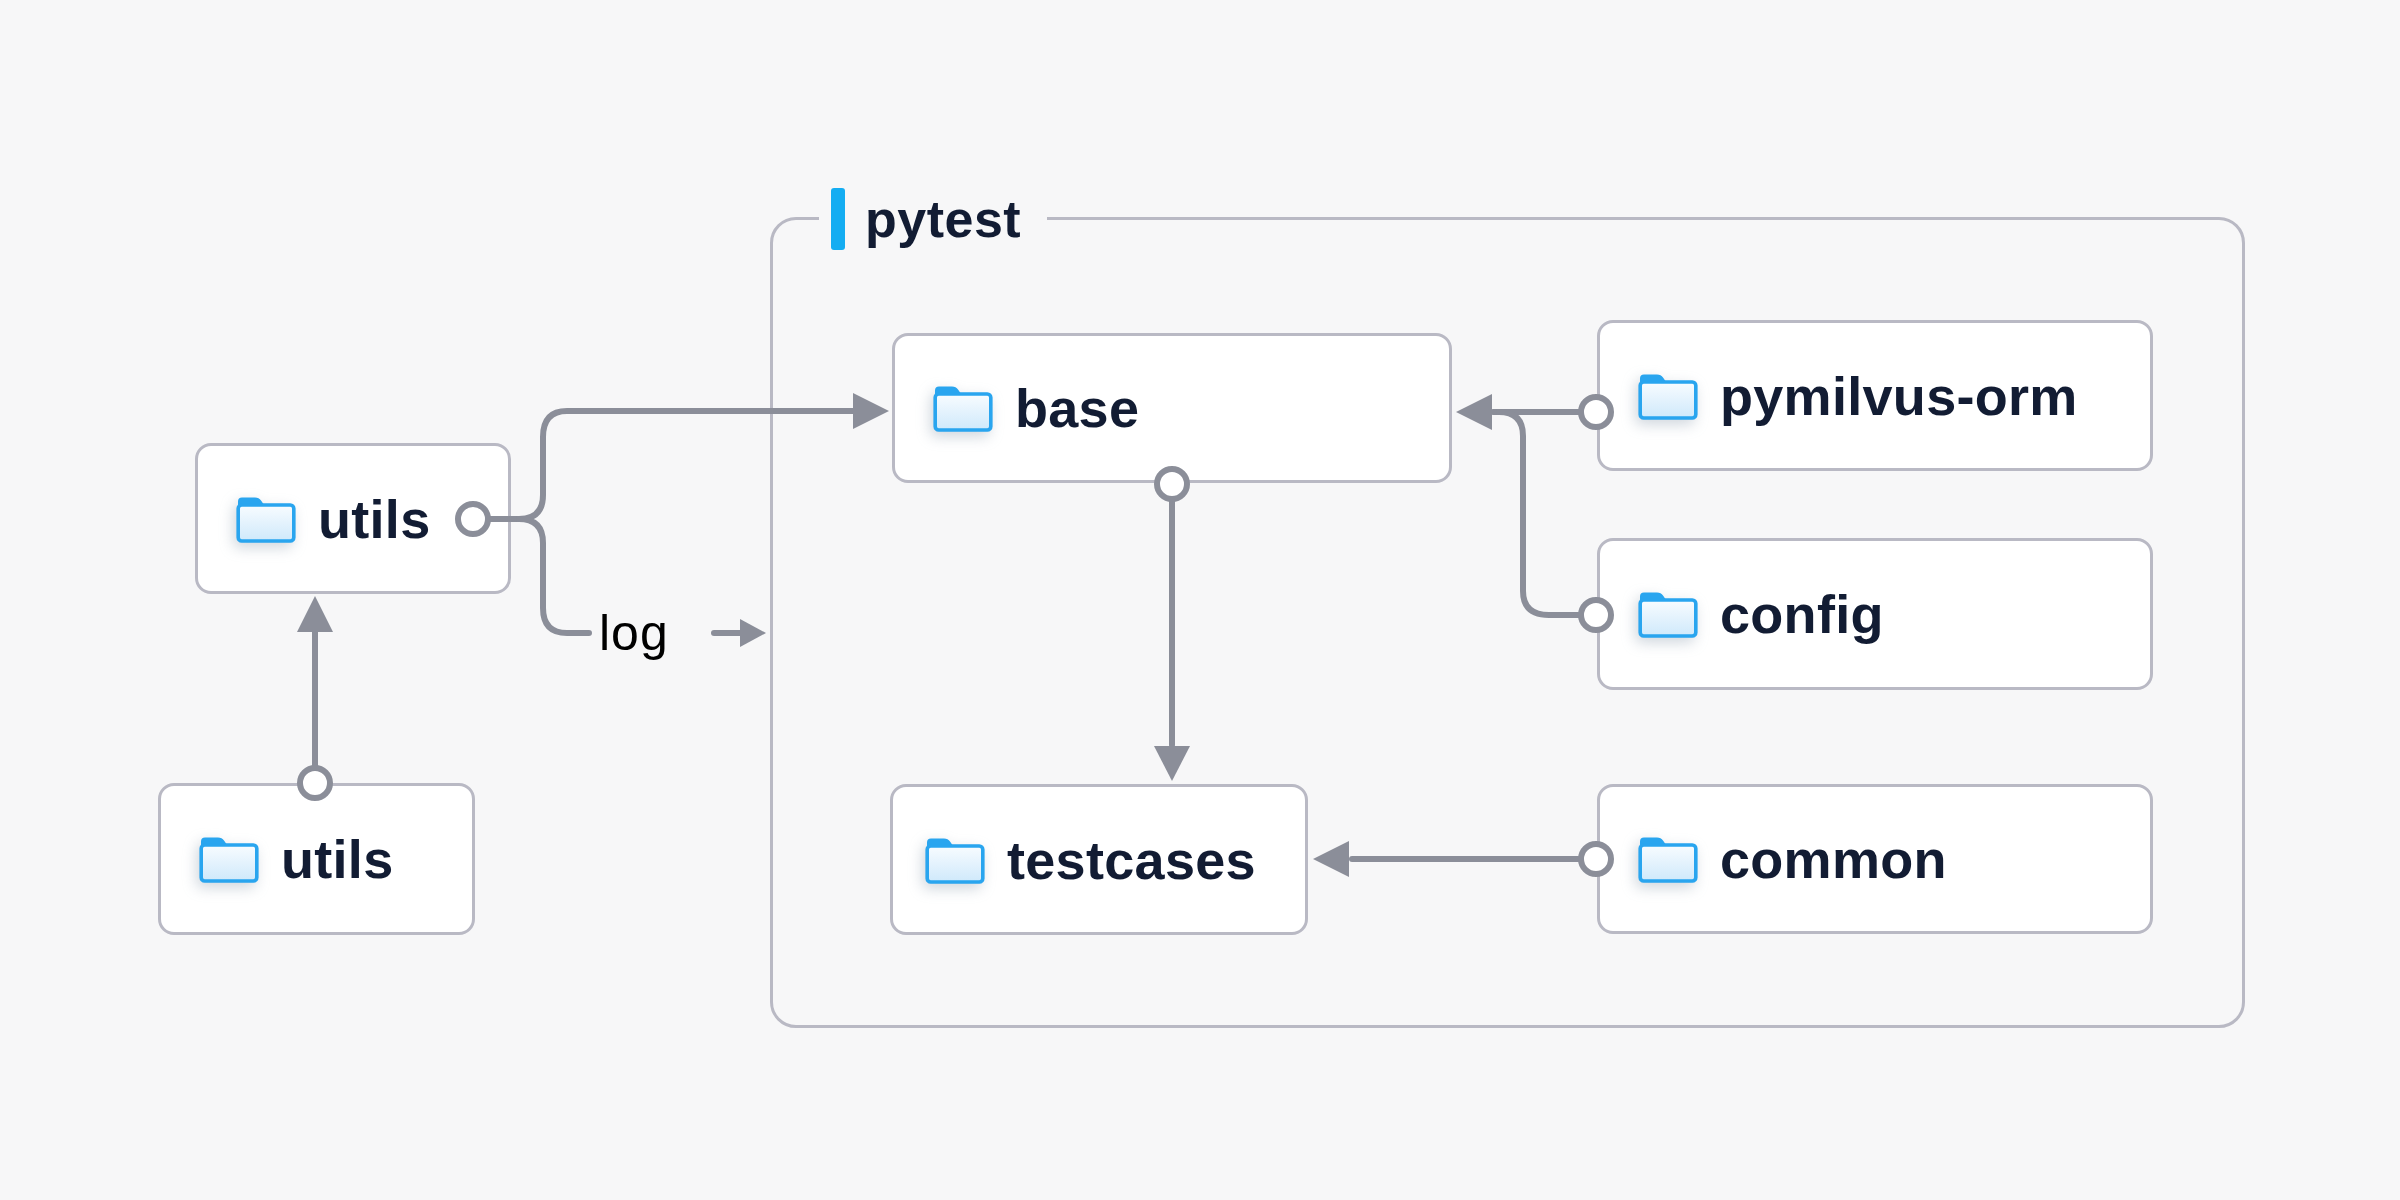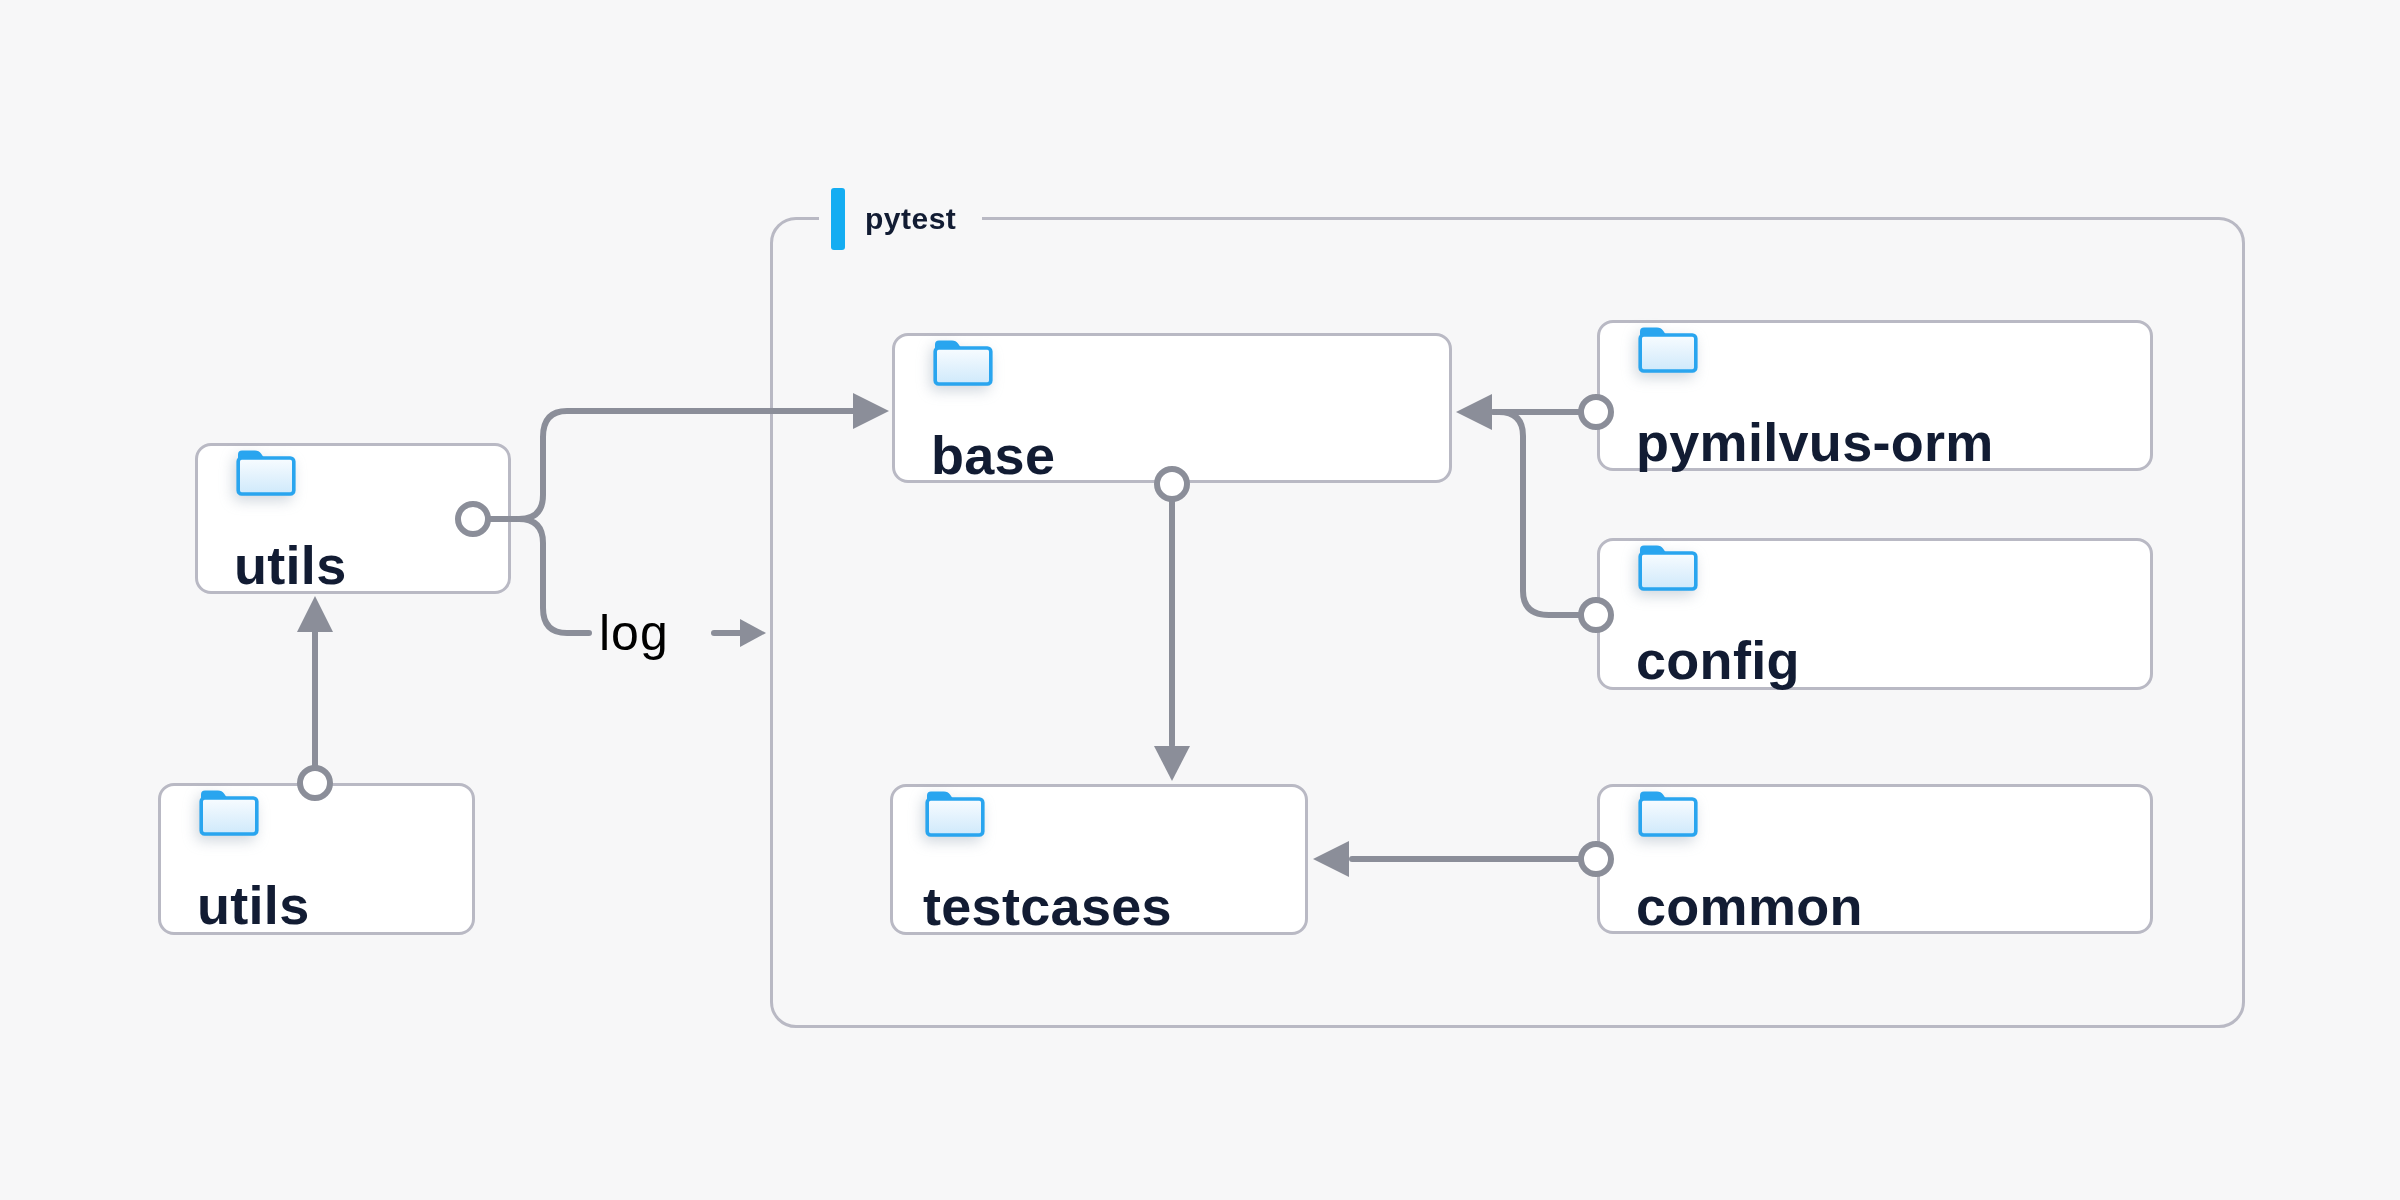--- a/index.html
+++ b/index.html
@@ -40,38 +40,38 @@
     height: 62px;
   }
   .accent-bar {
     width: 14px;
     height: 62px;
     background: #14adf2;
     border-radius: 3px;
     flex: 0 0 auto;
   }
   .group-title {
-    font-size: 30px;
+    font-size: 52px;
     font-weight: 700;
     color: #121c33;
     letter-spacing: 0.5px;
     line-height: 62px;
   }
 
   
   .node {
     position: absolute;
     background: #ffffff;
     border: 3px solid #b9b9c4;
     border-radius: 16px;
     box-sizing: border-box;
     display: flex;
+    align-items: center;
     padding-left: 36px;
-    gap: 36px;
-    flex-direction: column;
+    gap: 20px;
   }
   .node-label {
     font-size: 54px;
     font-weight: 700;
     color: #121c33;
     letter-spacing: 0.3px;
     white-space: nowrap;
   }
   .folder {
     width: 64px;

